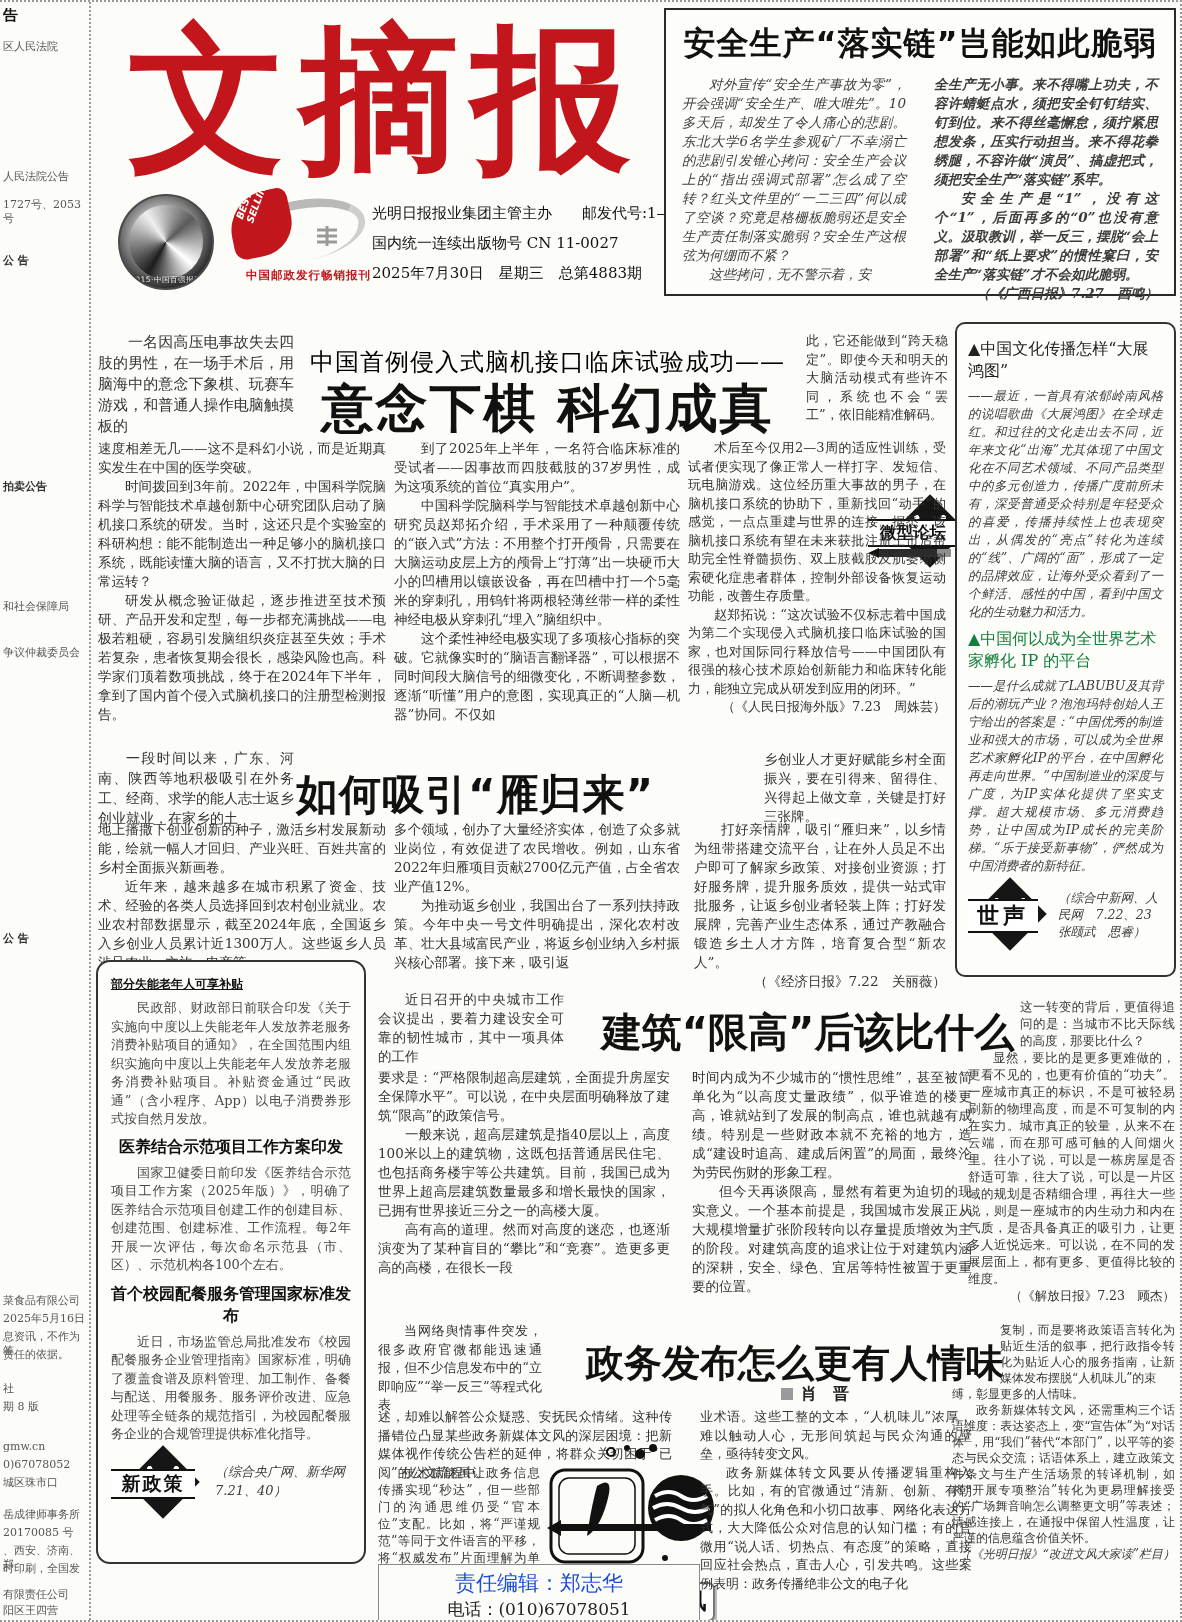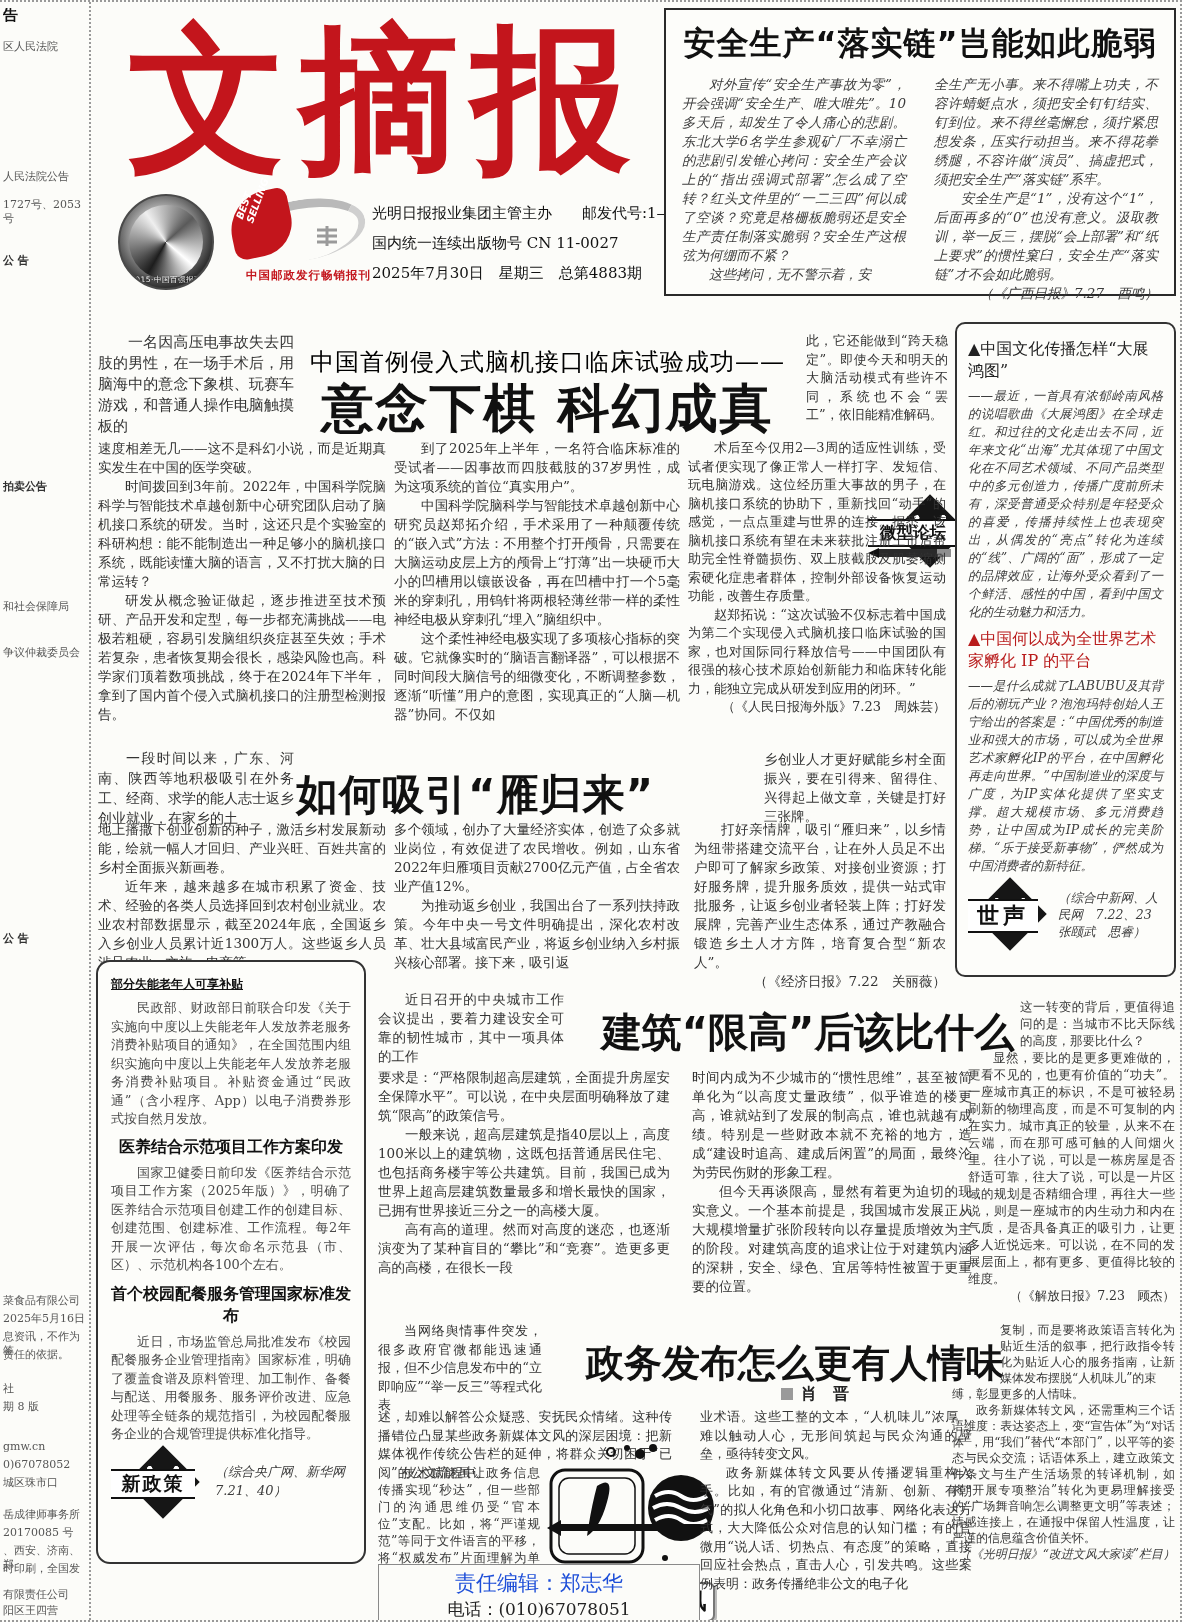--- a/index.html
+++ b/index.html
@@ -110,21 +110,21 @@
     <div class="info-line">2025年7月30日　星期三　总第4883期</div>
   </div>
 
   <div class="abs box" style="left:664px;top:6px;width:512px;height:288px;padding:12px 16px;">
     <div class="hl" style="font-size:32px;text-align:center;letter-spacing:1px;margin-bottom:9px;">安全生产“落实链”岂能如此脆弱</div>
     <div style="display:flex;gap:28px;margin-top:8px;">
       <div style="width:233px;">
         <p class="jt ind b135 script">对外宣传“安全生产事故为零”，开会强调“安全生产、唯大唯先”。10多天后，却发生了令人痛心的悲剧。东北大学6名学生参观矿厂不幸溺亡的悲剧引发锥心拷问：安全生产会议上的“指出强调式部署”怎么成了空转？红头文件里的“一二三四”何以成了空谈？究竟是格栅板脆弱还是安全生产责任制落实脆弱？安全生产这根弦为何绷而不紧？</p>
         <p class="jt ind b135 script">这些拷问，无不警示着，安</p>
       </div>
-      <div style="width:233px;">
+      <div style="width:233px;font-weight:bold;">
         <p class="jt b135 script">全生产无小事。来不得嘴上功夫，不容许蜻蜓点水，须把安全钉钉结实、钉到位。来不得丝毫懈怠，须拧紧思想发条，压实行动担当。来不得花拳绣腿，不容许做“演员”、搞虚把式，须把安全生产“落实链”系牢。</p>
         <p class="jt ind b135 script">安全生产是“1”，没有这个“1”，后面再多的“0”也没有意义。汲取教训，举一反三，摆脱“会上部署”和“纸上要求”的惯性窠臼，安全生产“落实链”才不会如此脆弱。</p>
         <p class="b135 src script">（《广西日报》7.27　酉鸣）</p>
       </div>
     </div>
     <div class="badge abs" style="left:186px;top:198px;width:130px;height:66px;">
       <div class="bdiamond" style="left:36px;top:4px;"></div>
       <div class="blabel" style="left:0;top:18px;width:86px;font-size:16.5px;padding:1px 2px;">微型论坛</div>
       <svg width="90" height="12" style="position:absolute;left:0;top:46px;">
         <polygon points="0,6 11,1 11,11" fill="#111"></polygon>
@@ -172,21 +172,21 @@
     </div>
     <div class="abs" style="left:694px;top:818px;width:252px;">
       <p class="jt ind b135">打好亲情牌，吸引“雁归来”，以乡情为纽带搭建交流平台，让在外人员足不出户即可了解家乡政策、对接创业资源；打好服务牌，提升服务质效，提供一站式审批服务，让返乡创业者轻装上阵；打好发展牌，完善产业生态体系，通过产教融合锻造乡土人才方阵，培育复合型“新农人”。</p>
       <p class="b135 src">（《经济日报》7.22　关丽薇）</p>
     </div>
   </div>
 
   <div class="abs rbox" style="left:955px;top:320px;width:221px;height:655px;padding:14px 11px;border-radius:10px;">
     <div style="font-size:16px;line-height:22px;color:#222;margin-bottom:5px;">▲中国文化传播怎样“大展鸿图”</div>
     <p class="jt b125 script" style="line-height:18px;">——最近，一首具有浓郁岭南风格的说唱歌曲《大展鸿图》在全球走红。和过往的文化走出去不同，近年来文化“出海”尤其体现了中国文化在不同艺术领域、不同产品类型中的多元创造力，传播广度前所未有，深受普通受众特别是年轻受众的喜爱，传播持续性上也表现突出，从偶发的“亮点”转化为连续的“线”、广阔的“面”，形成了一定的品牌效应，让海外受众看到了一个鲜活、感性的中国，看到中国文化的生动魅力和活力。</p>
-    <div style="font-size:16px;line-height:22px;color:#b91c1c;margin:7px 0 5px;">▲中国何以成为全世界艺术家孵化 IP 的平台</div>
+    <div style="font-size:16px;line-height:22px;color:#15803d;margin:7px 0 5px;">▲中国何以成为全世界艺术家孵化 IP 的平台</div>
     <p class="jt b125 script" style="line-height:18px;">——是什么成就了LABUBU及其背后的潮玩产业？泡泡玛特创始人王宁给出的答案是：“中国优秀的制造业和强大的市场，可以成为全世界艺术家孵化IP的平台，在中国孵化再走向世界。”中国制造业的深度与广度，为IP实体化提供了坚实支撑。超大规模市场、多元消费趋势，让中国成为IP成长的完美阶梯。“乐于接受新事物”，俨然成为中国消费者的新特征。</p>
     <div style="display:flex;margin-top:8px;align-items:center;">
       <div class="badge" style="width:86px;height:62px;flex:none;">
         <div class="bdiamond" style="left:16px;top:5px;"></div>
         <div class="blabel" style="left:0;top:16px;width:70px;font-size:22px;letter-spacing:4px;">世声</div>
       </div>
       <p class="b125 script" style="line-height:17px;margin-left:4px;">（综合中新网、人民网　7.22、23　张颐武　思睿）</p>
     </div>
   </div>
 

